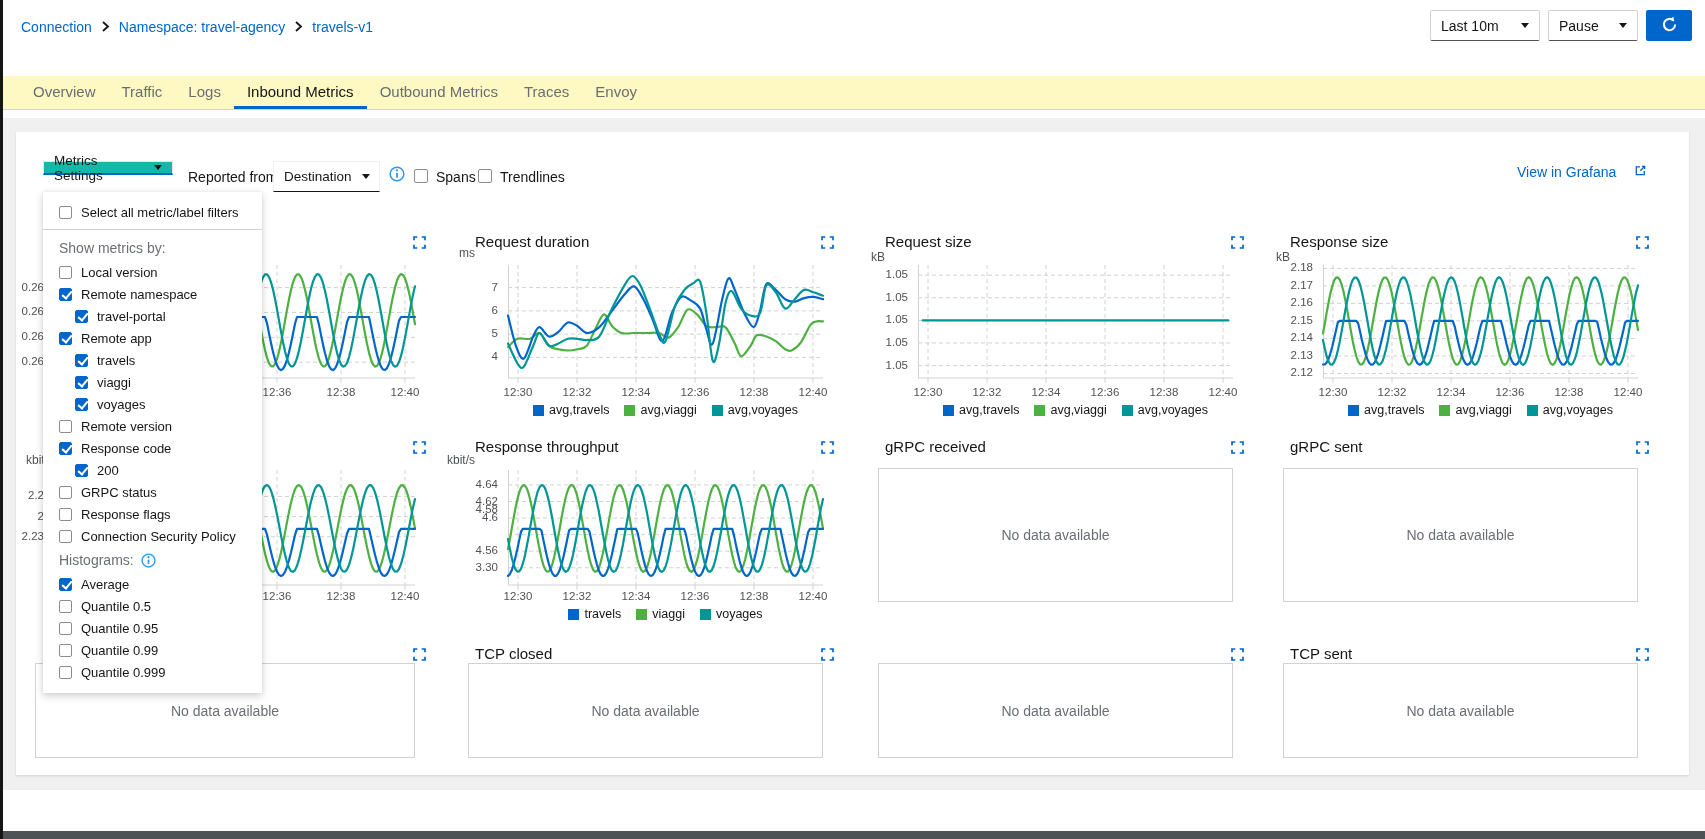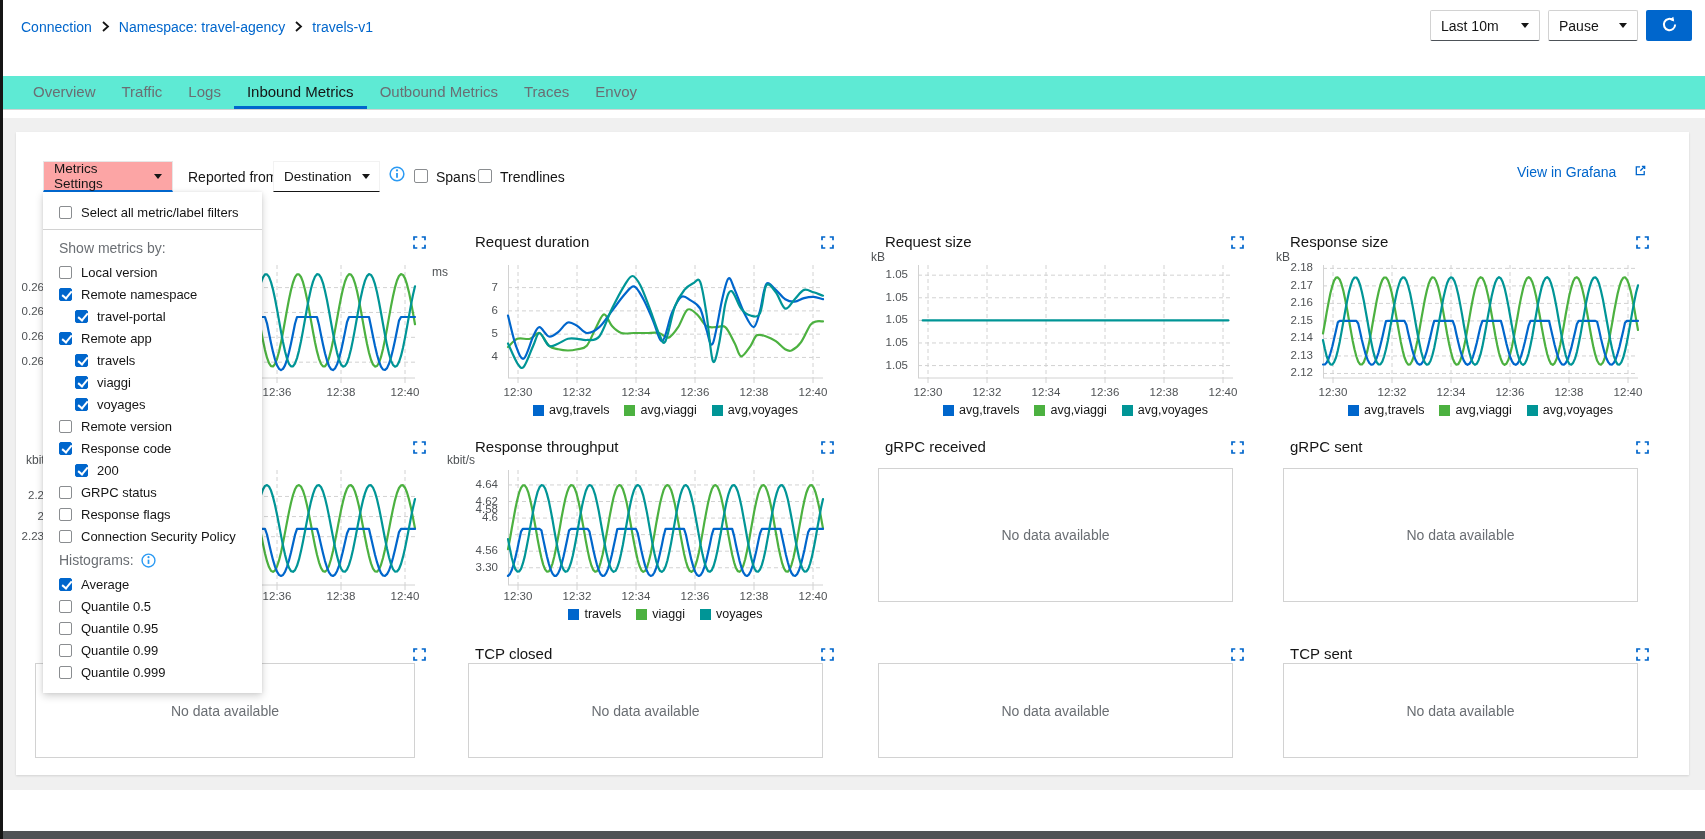--- a/index.html
+++ b/index.html
@@ -11,33 +11,33 @@
   .crumb-sep{margin:0 9px;display:inline-block}
   .sel{position:absolute;background:#fff;border:1px solid #d2d2d2;border-bottom:1px solid #4d5258;
     border-radius:2px;display:flex;align-items:center;justify-content:space-between;
     padding:0 10px;font-size:14px;color:#151515;height:31px;box-sizing:border-box;cursor:pointer}
   .caret{width:0;height:0;border-left:4px solid transparent;border-right:4px solid transparent;
     border-top:5px solid #151515;margin-left:10px}
   .refresh-btn{position:absolute;background:#0066cc;border:none;border-radius:2px;cursor:pointer;
     display:flex;align-items:center;justify-content:center}
   
   .tabs{position:absolute;left:0;top:76px;width:1705px;height:34px;display:flex;
-    padding-left:20px;box-sizing:border-box;border-bottom:1px solid #d2d2d2;background:#5eead4}
+    padding-left:20px;box-sizing:border-box;border-bottom:1px solid #d2d2d2;background:#fef9c3}
   .tab{font-size:15px;color:#6a6e73;padding:0 13px;line-height:31px;cursor:pointer;border-bottom:3px solid transparent}
   .tab.active{color:#151515;border-bottom:3px solid #0066cc}
   
   .gray-bg{position:absolute;left:0;top:118px;width:1705px;height:672px;background:#f0f0f0}
   .card{position:absolute;left:16px;top:132px;width:1673px;height:643px;background:#fff;
     box-shadow:0 1px 2px rgba(3,3,3,.12)}
   .dark-bottom{position:absolute;left:0;top:831px;width:1705px;height:8px;background:#4f5255}
   .left-strip{position:absolute;left:0;top:0;width:3px;height:839px;background:#151515;z-index:40}
   
-  .toggle-open{position:absolute;background:#fca5a5;border:1px solid #e7e7e7;border-bottom:2px solid #0066cc;
+  .toggle-open{position:absolute;background:#14b8a6;border:1px solid #e7e7e7;border-bottom:2px solid #0066cc;
     display:flex;align-items:center;justify-content:space-between;padding:0 10px;font-size:14px;
-    height:31px;box-sizing:border-box;z-index:12;cursor:pointer}
+    height:14px;box-sizing:border-box;z-index:12;cursor:pointer}
   .toggle-dark{position:absolute;background:#fff;border:1px solid #f2f2f2;border-bottom:1px solid #151515;
     display:flex;align-items:center;justify-content:space-between;padding:0 10px;font-size:14px;
     height:31px;box-sizing:border-box;cursor:pointer}
   .tb-label{position:absolute;font-size:14px;color:#151515}
   .cb{width:13px;height:13px;border:1px solid #8a8d90;border-radius:2px;background:#fff;
     display:inline-block;position:relative;flex:none;box-sizing:border-box;cursor:pointer}
   .cb.checked{background:#0066cc;border-color:#0066cc}
   .cb.checked::after{content:'';position:absolute;left:3.5px;top:0.5px;width:4px;height:8px;
     border:solid #fff;border-width:0 2px 2px 0;transform:rotate(40deg)}
   .tb-cb{position:absolute;width:14px;height:14px}
@@ -273,21 +273,21 @@
     <div class="ct-xlab" style="left: 277px; top: 386px;">12:36</div>
     <div class="ct-xlab" style="left: 341px; top: 386px;">12:38</div>
     <div class="ct-xlab" style="left: 405px; top: 386px;">12:40</div>
     <div class="ct-title" style="left: 475px; top: 233px;">Request duration</div>
     <span class="exp" style="left: 821px; top: 235px;"><svg width="13" height="13" viewBox="0 0 13 13" fill="none" stroke="#0066cc" stroke-width="1.7">
         <path d="M1,4.3 V1 H4.3"></path>
         <path d="M8.7,1 H12 V4.3"></path>
         <path d="M12,8.7 V12 H8.7"></path>
         <path d="M4.3,12 H1 V8.7"></path>
       </svg></span>
-    <div class="ct-unit" style="top: 265px; left: 405px; width: 70px; text-align: center;">ms</div>
+    <div class="ct-unit" style="top: 246px; left: 405px; width: 70px; text-align: right;">ms</div>
     <div class="ct-tick" style="left: 443px; width: 55px; top: 280.6px;">7</div>
     <div class="ct-tick" style="left: 443px; width: 55px; top: 303.878px;">6</div>
     <div class="ct-tick" style="left: 443px; width: 55px; top: 327.156px;">5</div>
     <div class="ct-tick" style="left: 443px; width: 55px; top: 350.434px;">4</div>
     <svg class="plot" width="315" height="121" style="left: 508px; top: 265px;">
       <line x1="0" y1="22.6" x2="315" y2="22.6" stroke="#d2d2d2" stroke-width="1" stroke-dasharray="4,3"></line>
       <line x1="0" y1="45.878" x2="315" y2="45.878" stroke="#d2d2d2" stroke-width="1" stroke-dasharray="4,3"></line>
       <line x1="0" y1="69.15599999999999" x2="315" y2="69.15599999999999" stroke="#d2d2d2" stroke-width="1" stroke-dasharray="4,3"></line>
       <line x1="0" y1="92.43400000000001" x2="315" y2="92.43400000000001" stroke="#d2d2d2" stroke-width="1" stroke-dasharray="4,3"></line>
       <line x1="10" y1="0" x2="10" y2="113" stroke="#d2d2d2" stroke-width="1" stroke-dasharray="4,3"></line>

